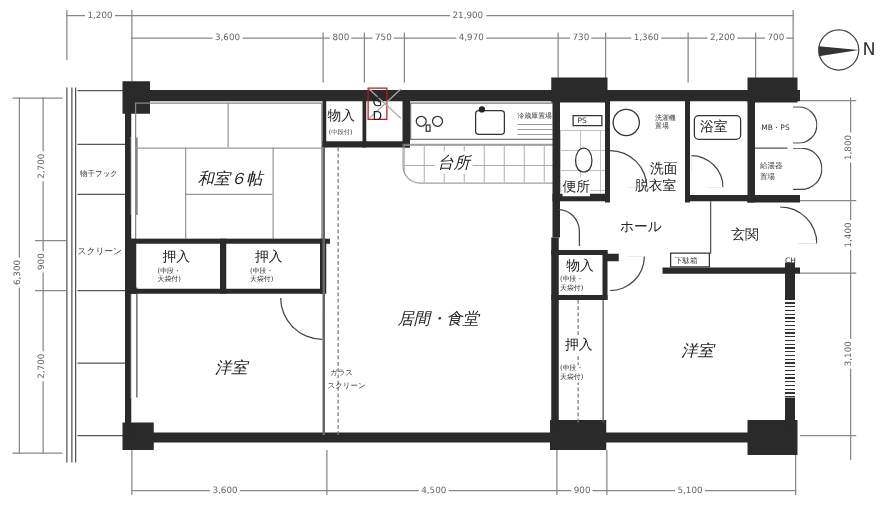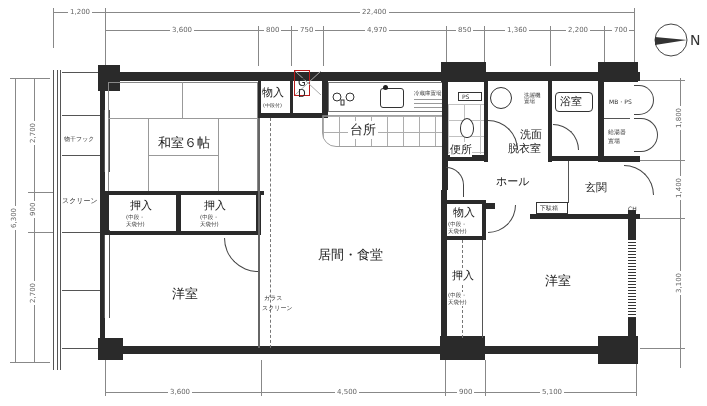--- a/index.html
+++ b/index.html
@@ -2,55 +2,55 @@
 <html><head>
 <meta charset="utf-8">
 <style>
   html,body{margin:0;padding:0;background:#fff;}
   body{width:707px;height:406px;position:relative;overflow:hidden;font-family:"DejaVu Sans",sans-serif;color:#222;}
   .abs{position:absolute;}
   .wall{position:absolute;background:#2a2a2a;}
   .thin{position:absolute;background:#555;}
   .dim{position:absolute;font-size:7px;color:#666;background:#fff;padding:0 2px;line-height:8px;white-space:nowrap;}
   .dline{position:absolute;background:#888;}
-  .room{position:absolute;font-size:13px;color:#222;white-space:nowrap;}
+  .room{position:absolute;font-size:13px;color:#222;white-space:nowrap;font-style:italic;}
   .room-s{position:absolute;font-size:11px;color:#222;white-space:nowrap;}
   .sub{position:absolute;font-size:6.5px;color:#333;line-height:7px;text-align:center;white-space:nowrap;}
   .tiny{position:absolute;font-size:6px;color:#333;white-space:nowrap;}
   .box{position:absolute;border:1.2px solid #333;box-sizing:border-box;}
   .grid{position:absolute;background-image:linear-gradient(#999 1px,transparent 1px),linear-gradient(90deg,#999 1px,transparent 1px);background-size:16px 16px;}
   .vdash{position:absolute;border-left:1px dashed #777;}
   .door{position:absolute;border:1px solid #444;box-sizing:border-box;}
   .rot{transform:rotate(-90deg);transform-origin:left top;}
 </style>
 </head>
 <body>
 
 <div>
   <div class="dline" style="left:53px;top:12px;width:582px;height:1px;"></div>
   <div class="dline" style="left:53px;top:8px;width:1px;height:40px;"></div>
   <div class="dline" style="left:105px;top:8px;width:1px;height:60px;"></div>
   <div class="dline" style="left:634px;top:8px;width:1px;height:60px;"></div>
   <span class="dim" style="left:68px;top:8px;">1,200</span>
-  <span class="dim" style="left:360px;top:8px;">22,400</span>
+  <span class="dim" style="left:360px;top:8px;">21,900</span>
 </div>
 <div>
   <div class="dline" style="left:105px;top:30px;width:530px;height:1px;"></div>
   <div class="dline" style="left:258px;top:26px;width:1px;height:40px;"></div>
   <div class="dline" style="left:291px;top:26px;width:1px;height:40px;"></div>
   <div class="dline" style="left:323px;top:26px;width:1px;height:40px;"></div>
   <div class="dline" style="left:446px;top:26px;width:1px;height:40px;"></div>
   <div class="dline" style="left:484px;top:26px;width:1px;height:40px;"></div>
   <div class="dline" style="left:550px;top:26px;width:1px;height:40px;"></div>
   <div class="dline" style="left:604px;top:26px;width:1px;height:40px;"></div>
   <span class="dim" style="left:170px;top:26px;">3,600</span>
   <span class="dim" style="left:264px;top:26px;">800</span>
   <span class="dim" style="left:298px;top:26px;">750</span>
   <span class="dim" style="left:365px;top:26px;">4,970</span>
-  <span class="dim" style="left:456px;top:26px;">850</span>
+  <span class="dim" style="left:456px;top:26px;">730</span>
   <span class="dim" style="left:505px;top:26px;">1,360</span>
   <span class="dim" style="left:566px;top:26px;">2,200</span>
   <span class="dim" style="left:612px;top:26px;">700</span>
 </div>
 
 <div class="abs" style="left:652px;top:20px;width:40px;height:40px;">
   <svg width="40" height="40">
     <circle cx="19" cy="20" r="16" fill="none" stroke="#444" stroke-width="1"></circle>
     <polygon points="3,17 3,25 35,20" fill="#333"></polygon>
   </svg>

